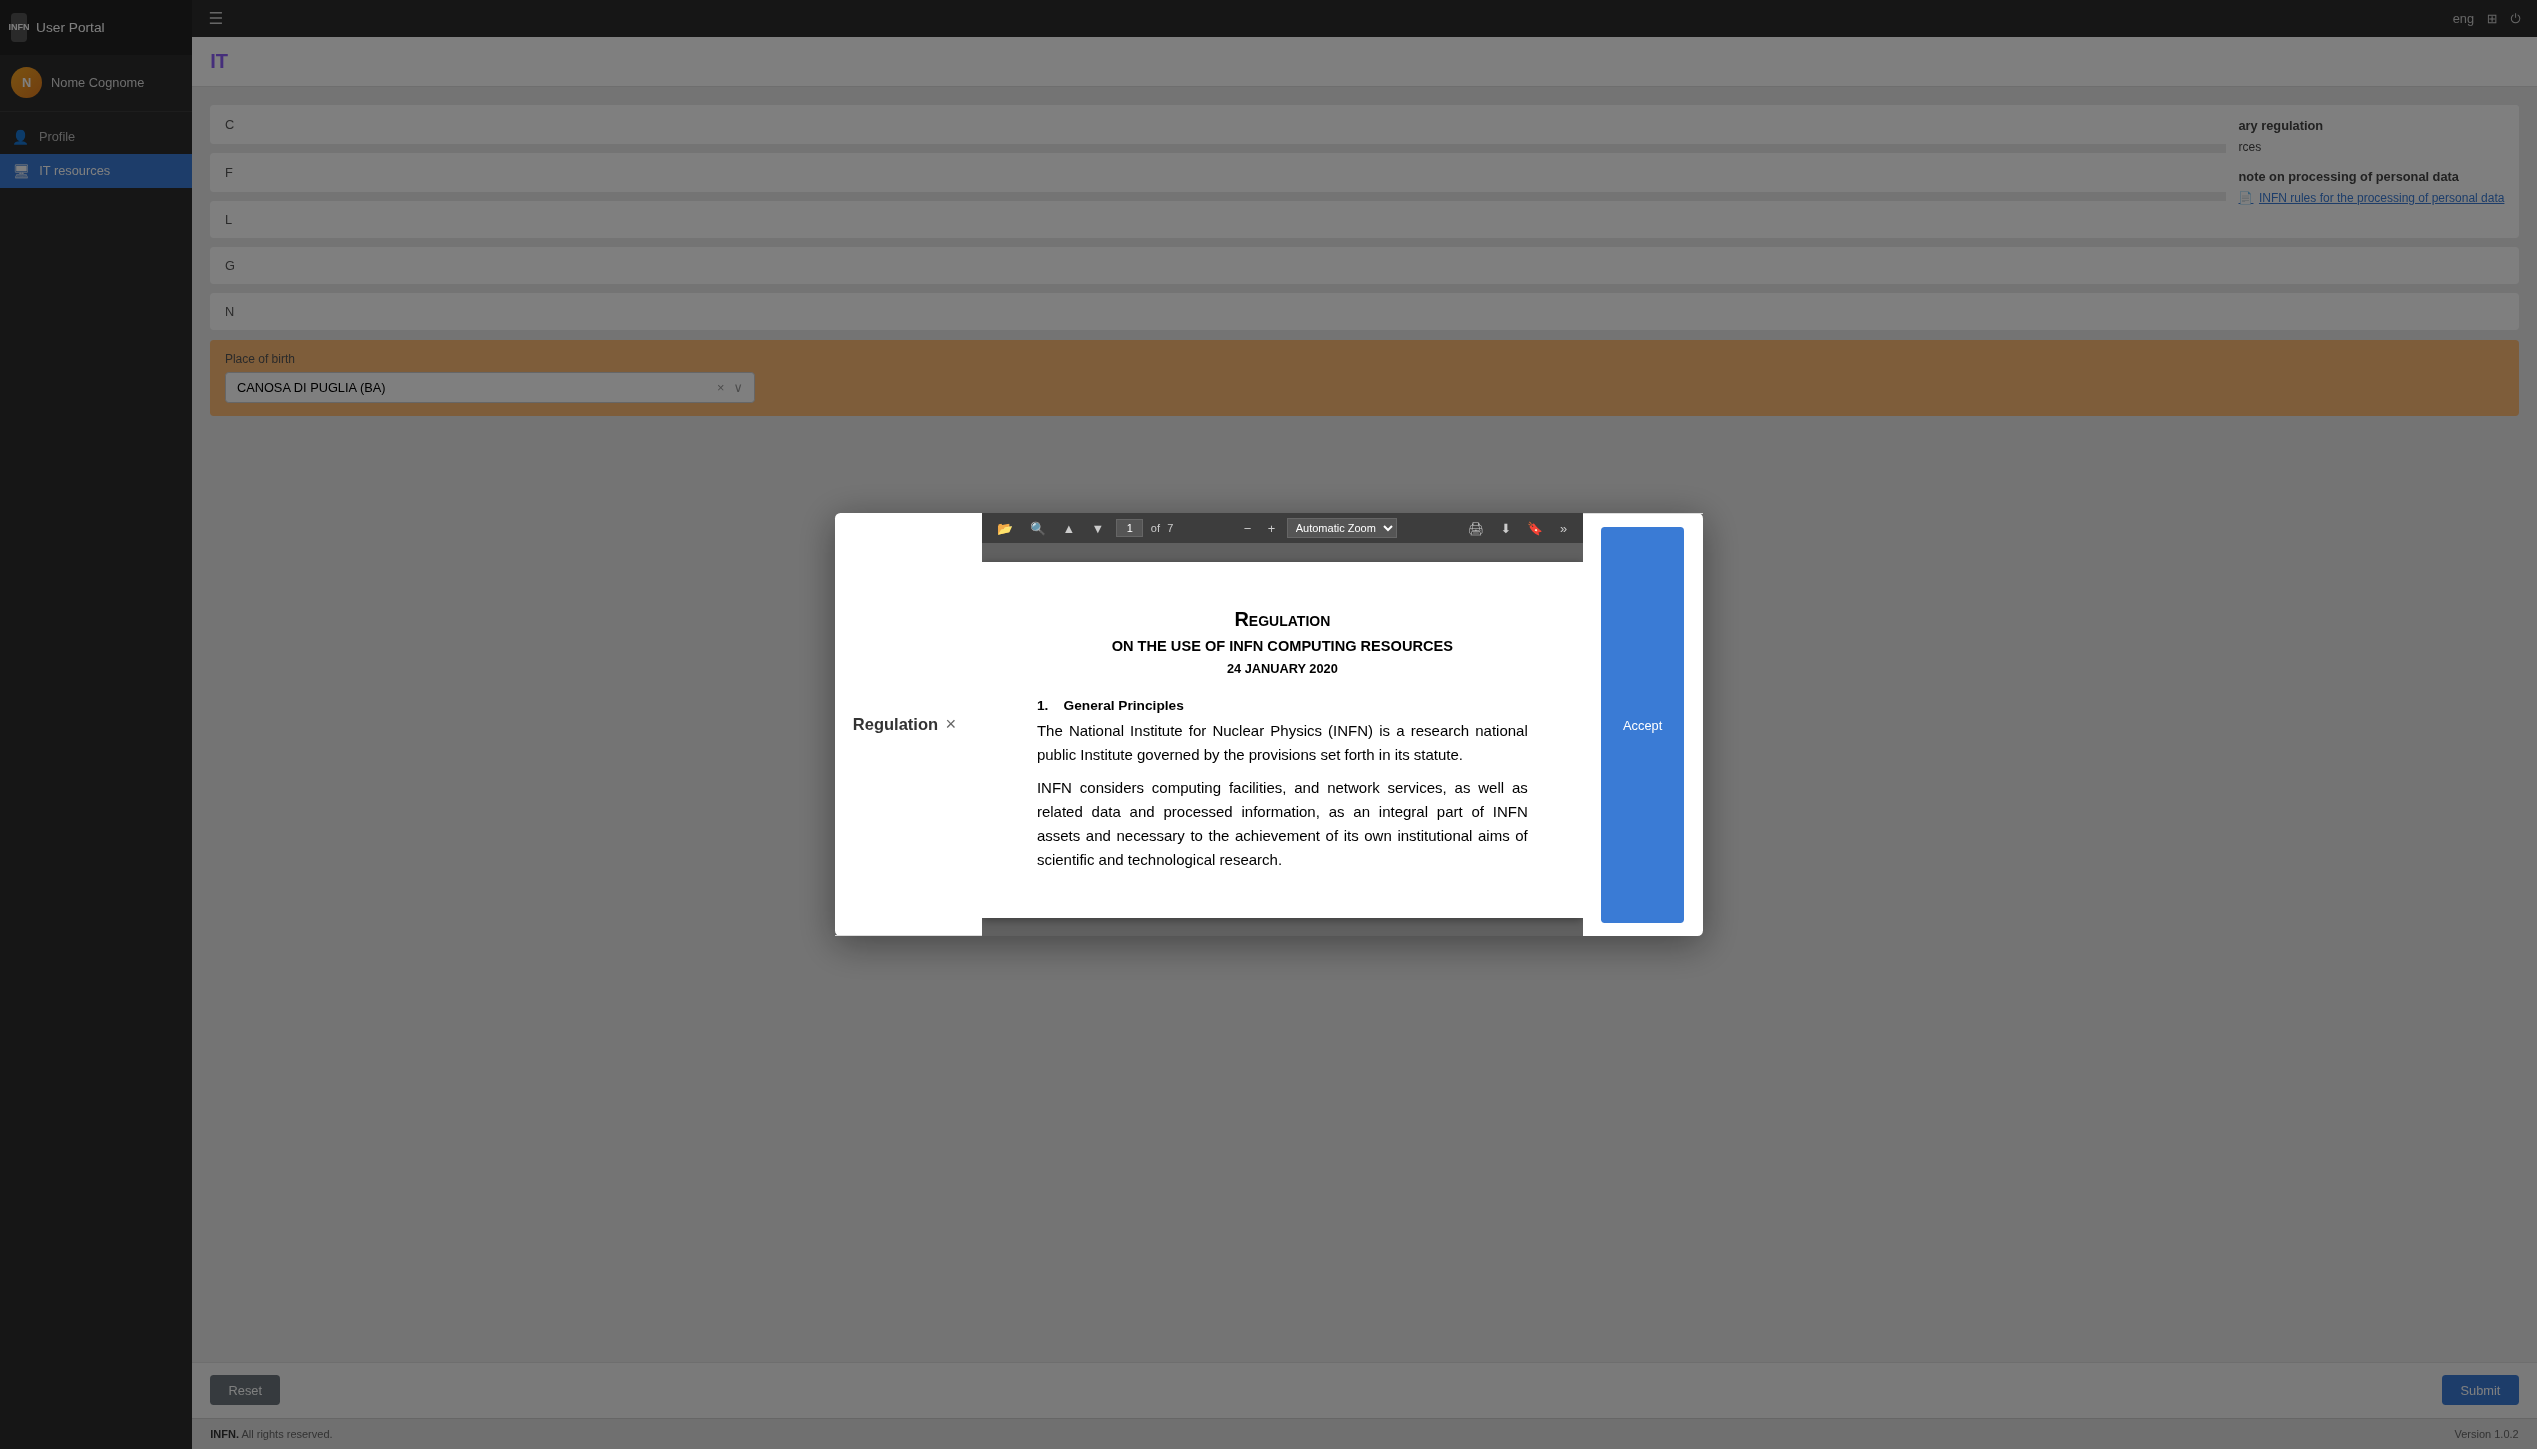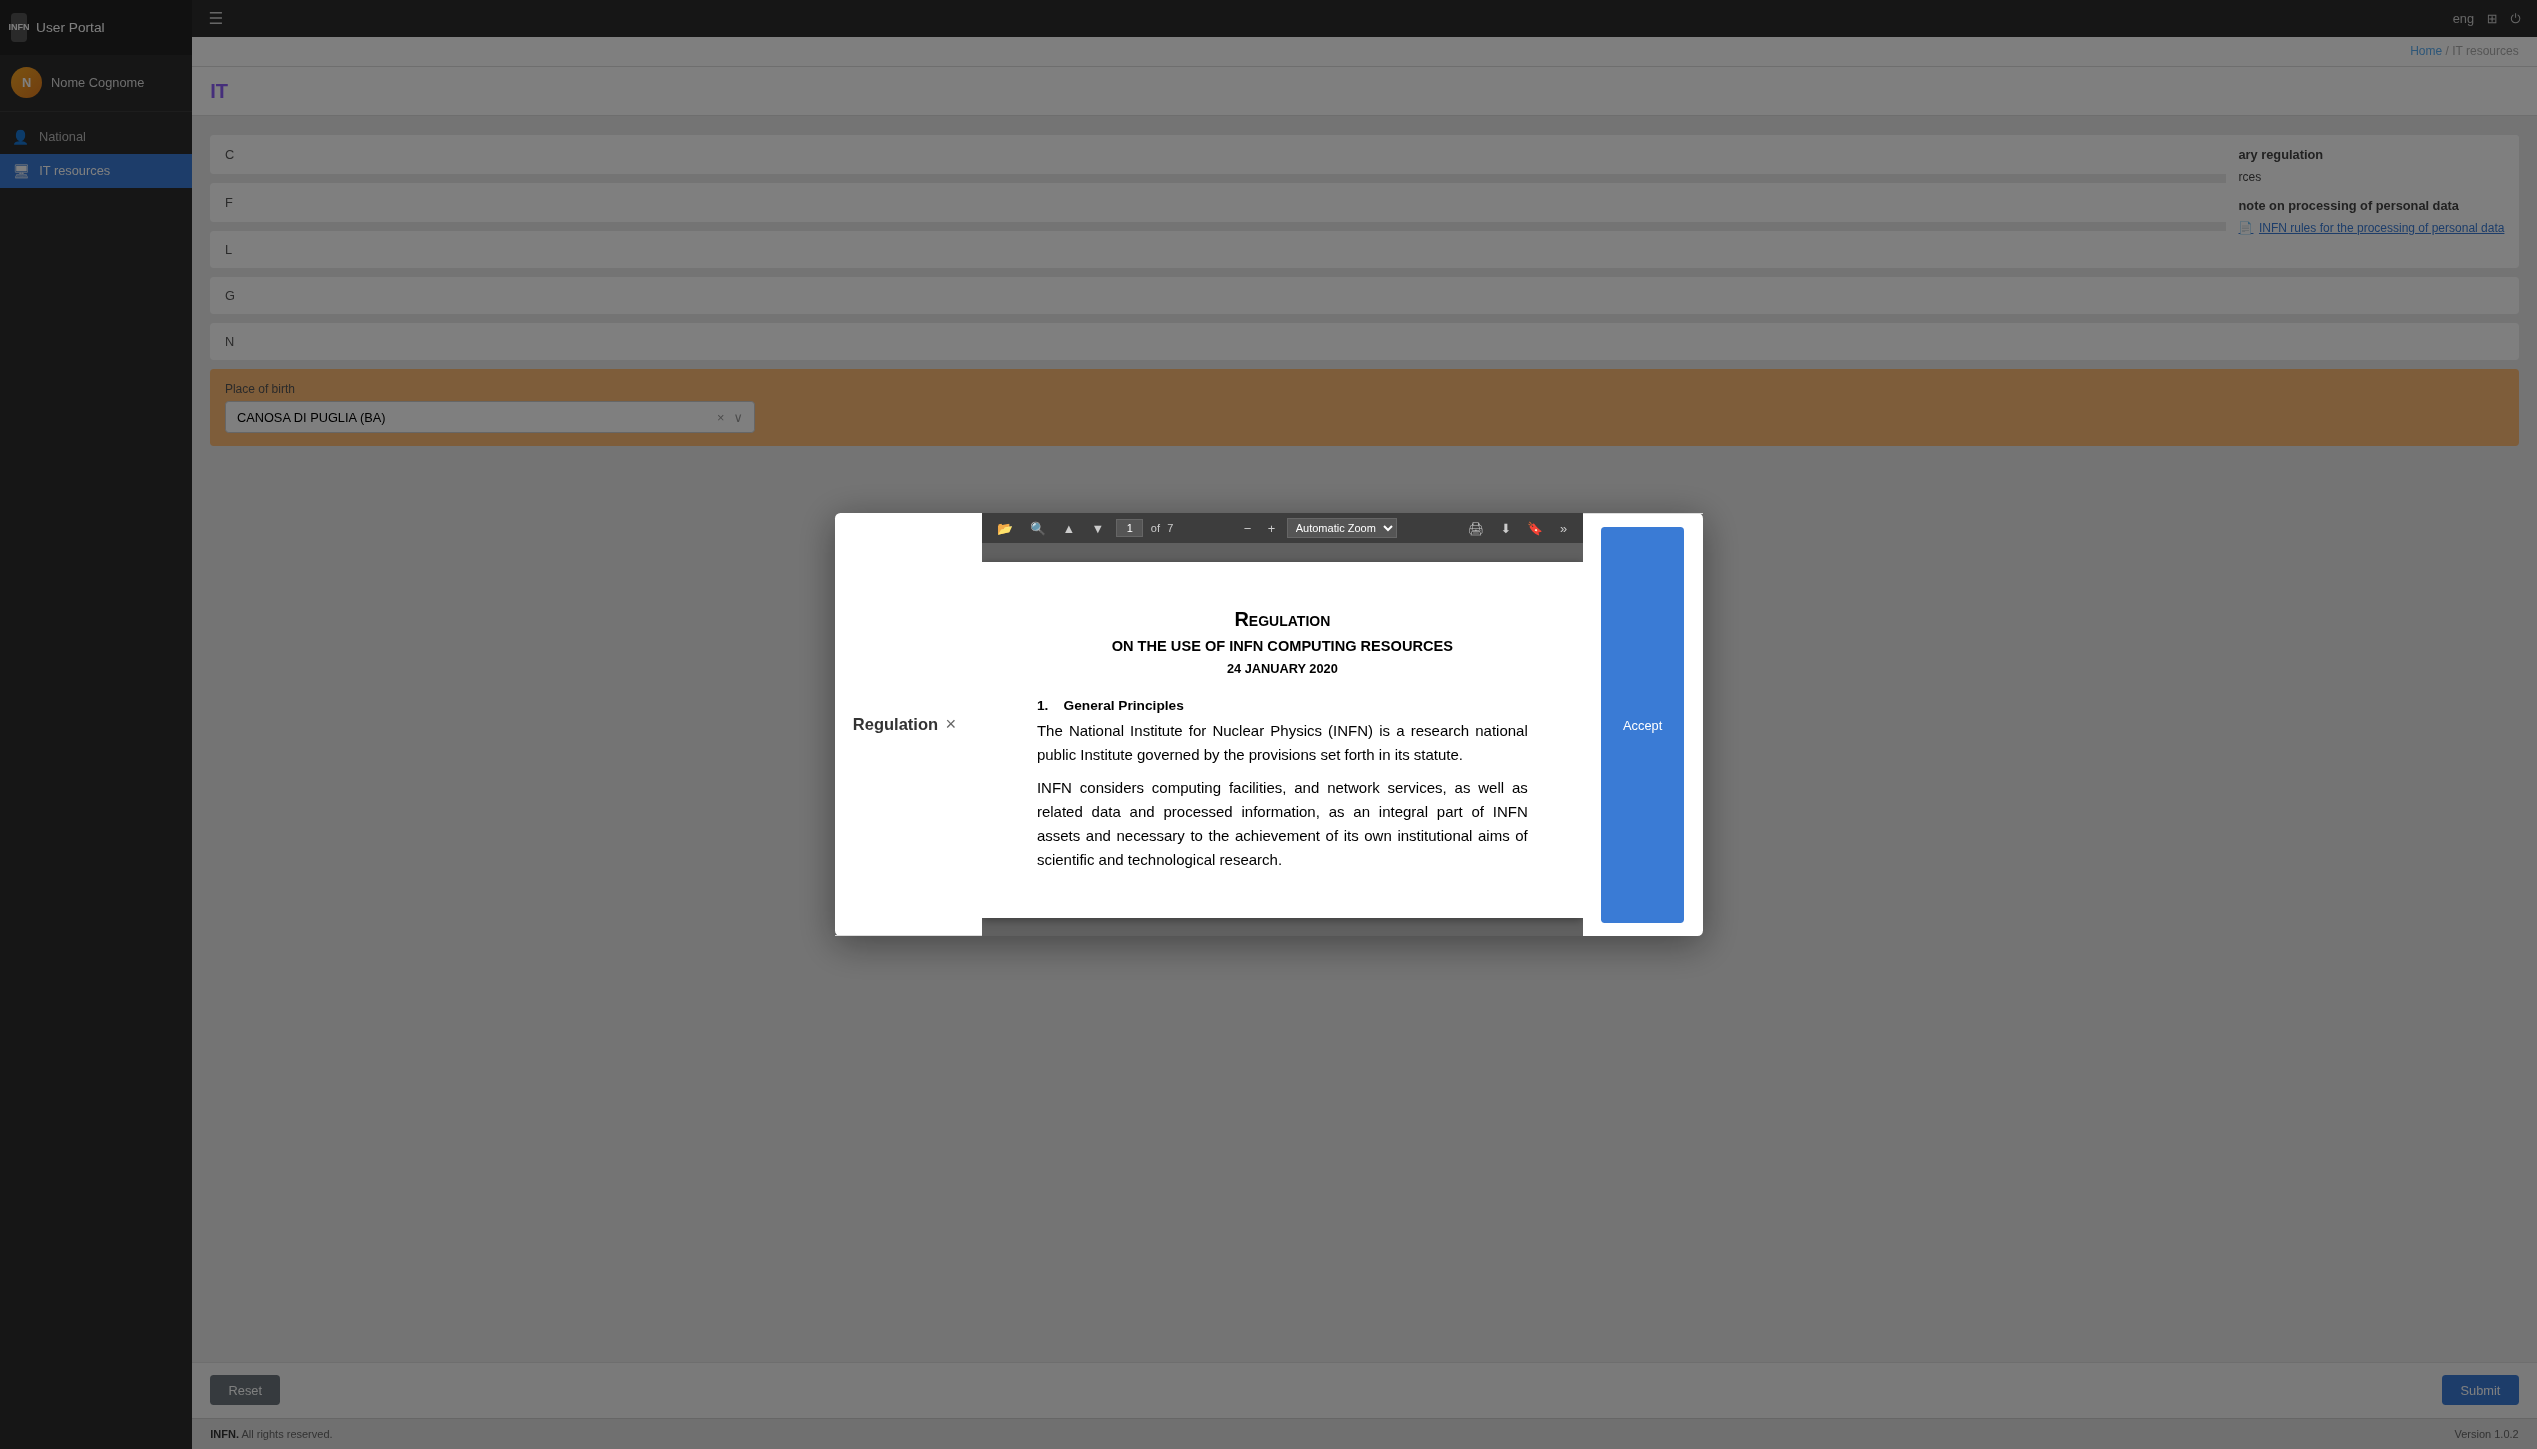--- a/index.html
+++ b/index.html
@@ -264,21 +264,21 @@
   </div>
   <div class="sidebar-user">
     <div class="avatar">
       <span>N</span>
     </div>
     <span class="sidebar-username">Nome Cognome</span>
   </div>
   <nav class="sidebar-nav">
     <div class="sidebar-item">
       <span class="sidebar-icon">👤</span>
-      <span>National</span>
+      <span>Profile</span>
     </div>
     <div class="sidebar-item active">
       <span class="sidebar-icon">🖥</span>
       <span>IT resources</span>
     </div>
   </nav>
 </div>
 
 <div class="main">
 
@@ -286,27 +286,20 @@
     <div class="topbar-left">
       <span class="hamburger">☰</span>
     </div>
     <div class="topbar-right">
       <span>eng</span>
       <span>⊞</span>
       <span>⏻</span>
     </div>
   </div>
 
-  <div style="background:#fff; padding: 7.3px 18.3px; font-size:12px; border-bottom:0.9px solid #ddd; display:flex; justify-content:flex-end;">
-    <span class="breadcrumb">
-      <a>Home</a>
-      <span> / </span>
-      <span>IT resources</span>
-    </span>
-  </div>
 
   <div class="page-header">
     <span>IT</span>
   </div>
 
   <div class="content-area">
 
     <div class="form-row">
       <span class="form-label">C</span>
       <div class="form-actions">

